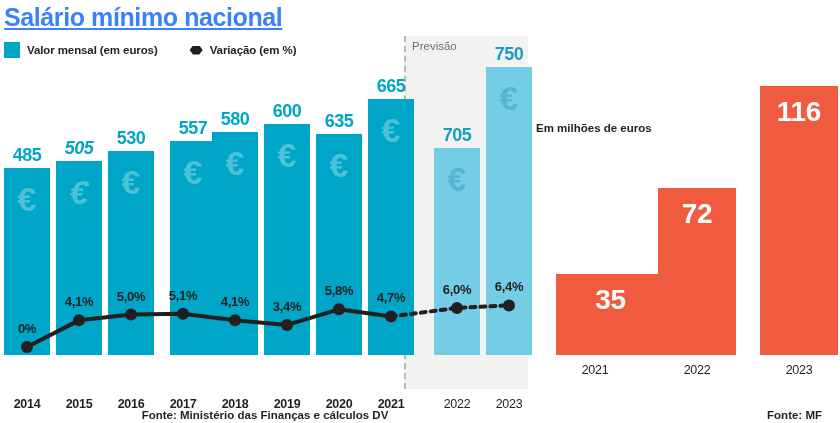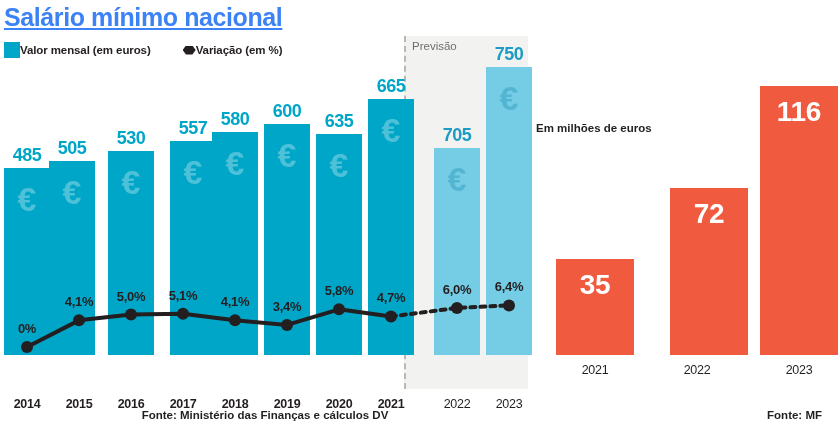--- a/index.html
+++ b/index.html
@@ -13,21 +13,21 @@
   
   .left-panel{position:absolute;left:0;top:0;width:530px;height:423px;}
 
   .left-title{
     position:absolute;left:4px;top:4px;
     font-size:25px;font-weight:bold;letter-spacing:-0.4px;
     color:#3b82f6;line-height:1.05;text-decoration:underline;
   }
 
   .legend{position:absolute;left:4px;top:42px;display:flex;align-items:center;gap:10px;}
-  .legend-item{display:flex;align-items:center;}
+  .legend-item{display:flex;align-items:center;gap:7px;}
   .legend-swatch{width:16px;height:16px;background:#00a6c8;display:block;}
   .legend-label{font-size:11.5px;font-weight:bold;color:#231f20;letter-spacing:-0.1px;}
   .legend-marker{
     width:13px;height:9px;background:#231f20;display:block;
     clip-path:polygon(0% 50%,25% 0%,75% 0%,100% 50%,75% 100%,25% 100%);
   }
   .legend-gap{width:12px;}
 
   
   .forecast-box{
@@ -135,21 +135,21 @@
     <div class="forecast-box"></div>
     <div class="forecast-label">Previsão</div>
 
     <div class="bars" id="bars-layer">
         <div class="bar-col" style="left: 4px;">
           <div class="bar" style="height: 187px;">
             <div class="bar-value">485</div>
             <div class="euro">€</div>
           </div>
         </div>
-        <div class="bar-col" style="left: 49px;">
+        <div class="bar-col" style="left: 56px; font-style: italic;">
           <div class="bar" style="height: 194px;">
             <div class="bar-value">505</div>
             <div class="euro">€</div>
           </div>
         </div>
         <div class="bar-col" style="left: 108px;">
           <div class="bar" style="height: 204px;">
             <div class="bar-value">530</div>
             <div class="euro">€</div>
           </div>
@@ -237,26 +237,26 @@
       <div class="pct-label" style="left: 363px; top: 290.45px;">4,7%</div>
       <div class="pct-label" style="left: 429px; top: 282px;">6,0%</div>
       <div class="pct-label" style="left: 481px; top: 279.4px;">6,4%</div>
     </div>
 
   <div class="right-panel">
     <div class="right-subtitle">Em milhões de euros</div>
 
     <div class="orange-bars" id="obars-layer">
         <div class="obar-col" style="left: 22px;">
-          <div class="obar" style="height: 96px;">
+          <div class="obar" style="height: 81px; padding-left: 31px;">
             <div class="obar-value">35</div>
           </div>
         </div>
         <div class="oaxis-year" style="left: 22px;">2021</div>
-        <div class="obar-col" style="left: 136px;">
+        <div class="obar-col" style="left: 124px;">
           <div class="obar" style="height: 167px;">
             <div class="obar-value">72</div>
           </div>
         </div>
         <div class="oaxis-year" style="left: 124px;">2022</div>
         <div class="obar-col" style="left: 226px;">
           <div class="obar" style="height: 269px;">
             <div class="obar-value">116</div>
           </div>
         </div>

